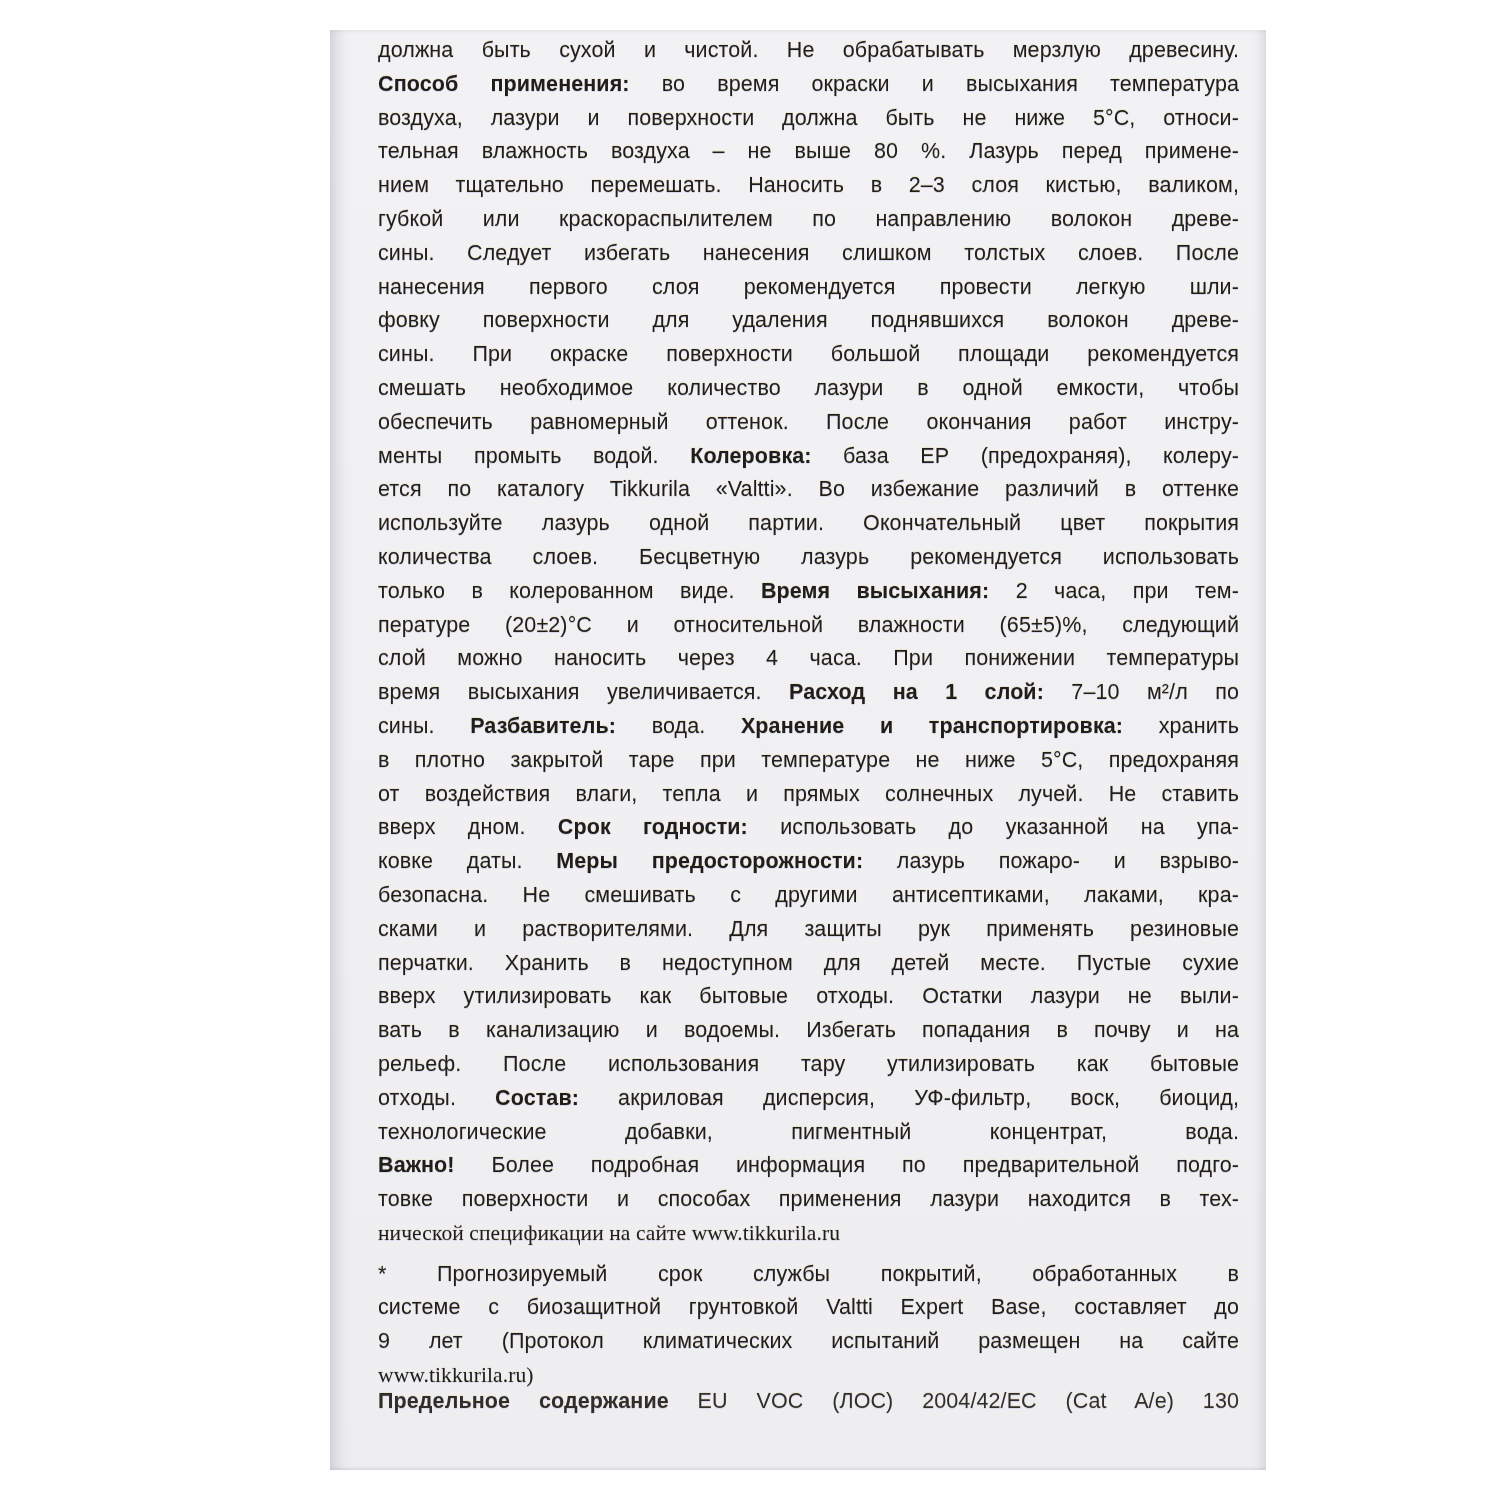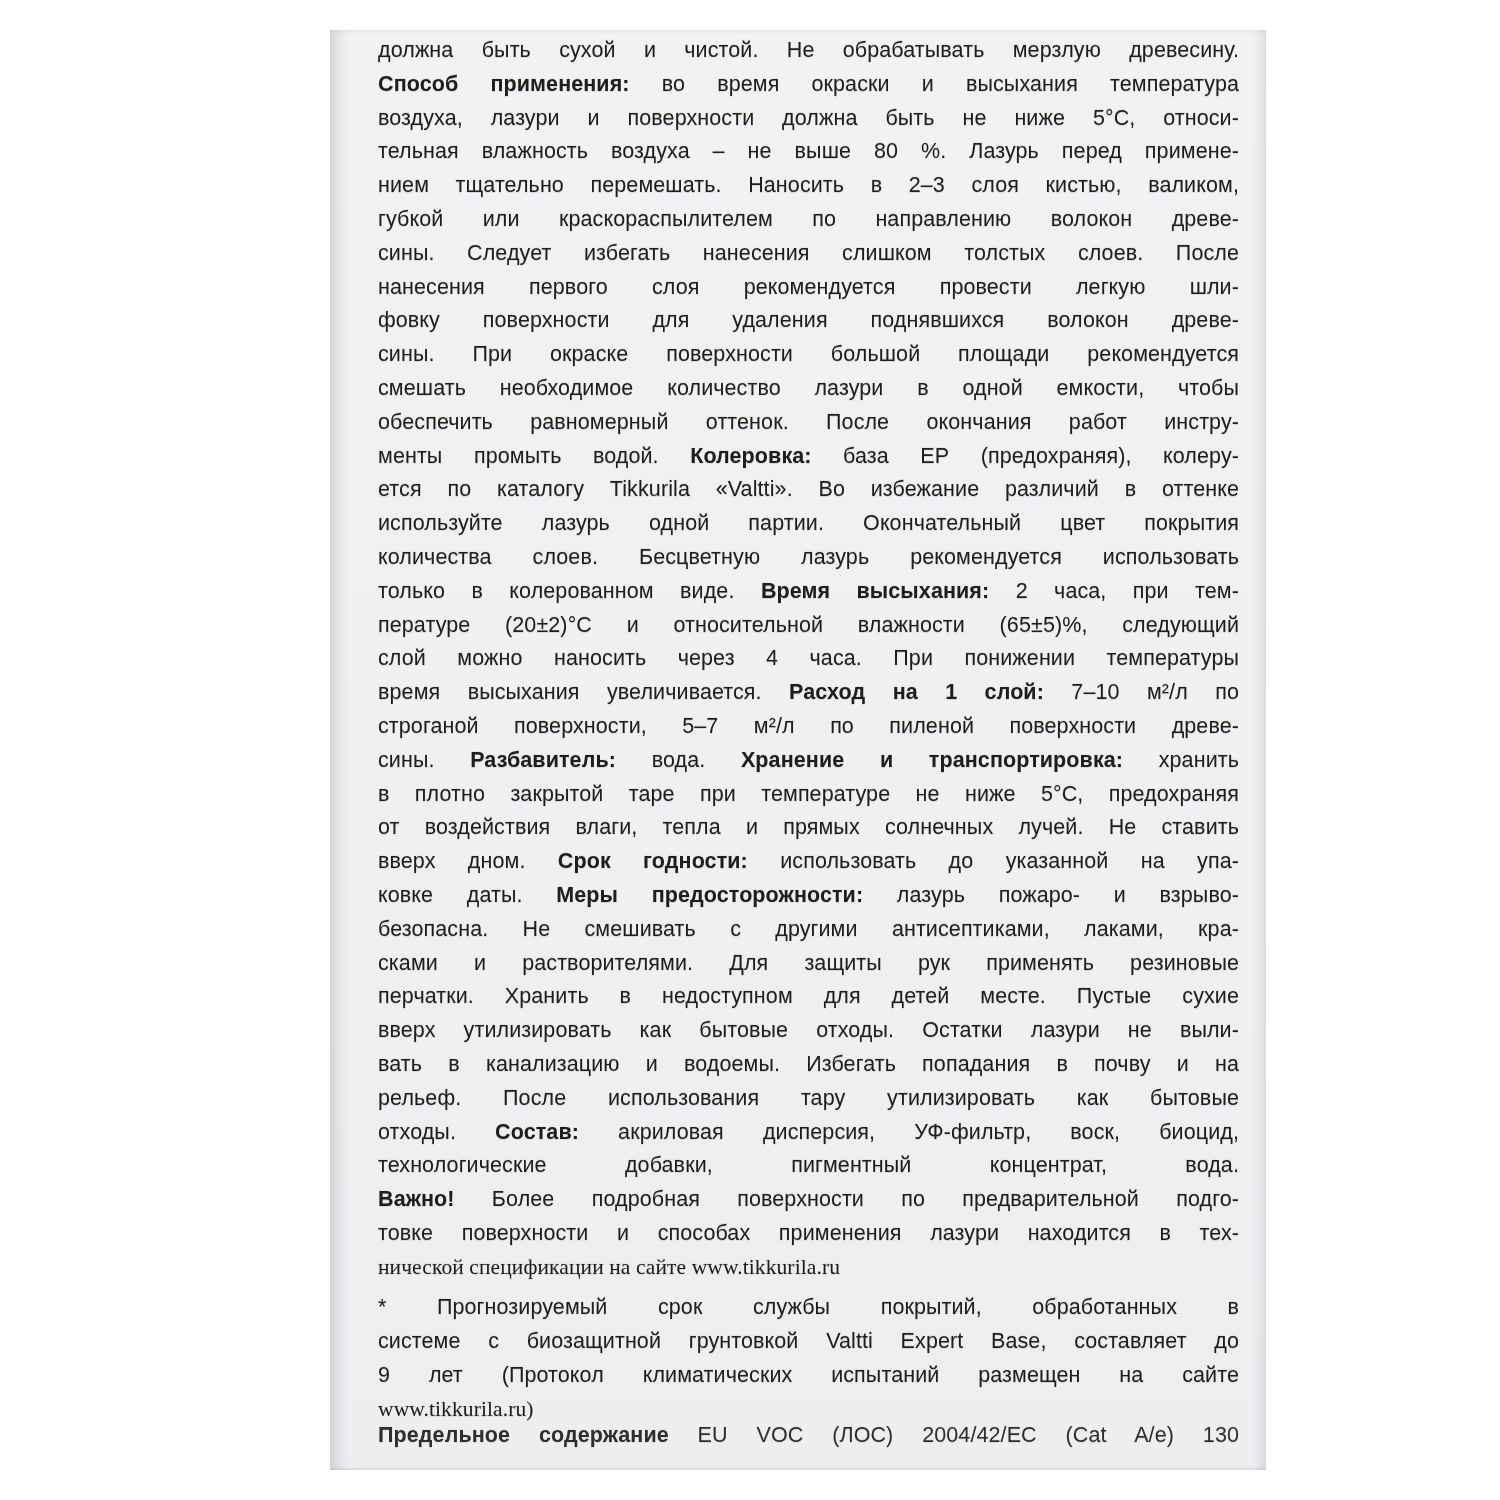--- a/index.html
+++ b/index.html
@@ -52,35 +52,34 @@
       <div class="line"><span>смешать необходимое количество лазури в одной емкости, чтобы</span></div>
       <div class="line"><span>обеспечить равномерный оттенок. После окончания работ инстру-</span></div>
       <div class="line"><span>менты промыть водой. </span><b>Колеровка:</b><span> база ЕР (предохраняя), колеру-</span></div>
       <div class="line"><span>ется по каталогу Tikkurila «Valtti». Во избежание различий в оттенке</span></div>
       <div class="line"><span>используйте лазурь одной партии. Окончательный цвет покрытия</span></div>
       <div class="line"><span>количества слоев. Бесцветную лазурь рекомендуется использовать</span></div>
       <div class="line"><span>только в колерованном виде. </span><b>Время высыхания:</b><span> 2 часа, при тем-</span></div>
       <div class="line"><span>пературе (20±2)°С и относительной влажности (65±5)%, следующий</span></div>
       <div class="line"><span>слой можно наносить через 4 часа. При понижении температуры</span></div>
       <div class="line"><span>время высыхания увеличивается. </span><b>Расход на 1 слой:</b><span> 7–10 м²/л по</span></div>
-      <div class="line"><span>строганой поверхности, 5–7 м²/л по пиленой поверхности древе-</span></div>
       <div class="line"><span>сины. </span><b>Разбавитель:</b><span> вода. </span><b>Хранение и транспортировка:</b><span> хранить</span></div>
       <div class="line"><span>в плотно закрытой таре при температуре не ниже 5°С, предохраняя</span></div>
       <div class="line"><span>от воздействия влаги, тепла и прямых солнечных лучей. Не ставить</span></div>
       <div class="line"><span>вверх дном. </span><b>Срок годности:</b><span> использовать до указанной на упа-</span></div>
       <div class="line"><span>ковке даты. </span><b>Меры предосторожности:</b><span> лазурь пожаро- и взрыво-</span></div>
       <div class="line"><span>безопасна. Не смешивать с другими антисептиками, лаками, кра-</span></div>
       <div class="line"><span>сками и растворителями. Для защиты рук применять резиновые</span></div>
       <div class="line"><span>перчатки. Хранить в недоступном для детей месте. Пустые сухие</span></div>
       <div class="line"><span>вверх утилизировать как бытовые отходы. Остатки лазури не выли-</span></div>
       <div class="line"><span>вать в канализацию и водоемы. Избегать попадания в почву и на</span></div>
       <div class="line"><span>рельеф. После использования тару утилизировать как бытовые</span></div>
       <div class="line"><span>отходы. </span><b>Состав:</b><span> акриловая дисперсия, УФ-фильтр, воск, биоцид,</span></div>
       <div class="line"><span>технологические добавки, пигментный концентрат, вода.</span></div>
-      <div class="line"><b>Важно!</b><span> Более подробная поверхности по предварительной подго-</span></div>
+      <div class="line"><b>Важно!</b><span> Более подробная информация по предварительной подго-</span></div>
       <div class="line"><span>товке поверхности и способах применения лазури находится в тех-</span></div>
       <div class="line left"><span>нической спецификации на сайте www.tikkurila.ru</span></div>
       <div class="line fn-first"><span>* Прогнозируемый срок службы покрытий, обработанных в</span></div>
       <div class="line"><span>системе с биозащитной грунтовкой Valtti Expert Base, составляет до</span></div>
       <div class="line"><span>9 лет (Протокол климатических испытаний размещен на сайте</span></div>
       <div class="line left"><span>www.tikkurila.ru)</span></div>
       <div class="line cut"><b>Предельное содержание</b><span> EU VOC (ЛОС) 2004/42/ЕС (Cat A/e) 130</span></div>
     </div>
 </div>
 

